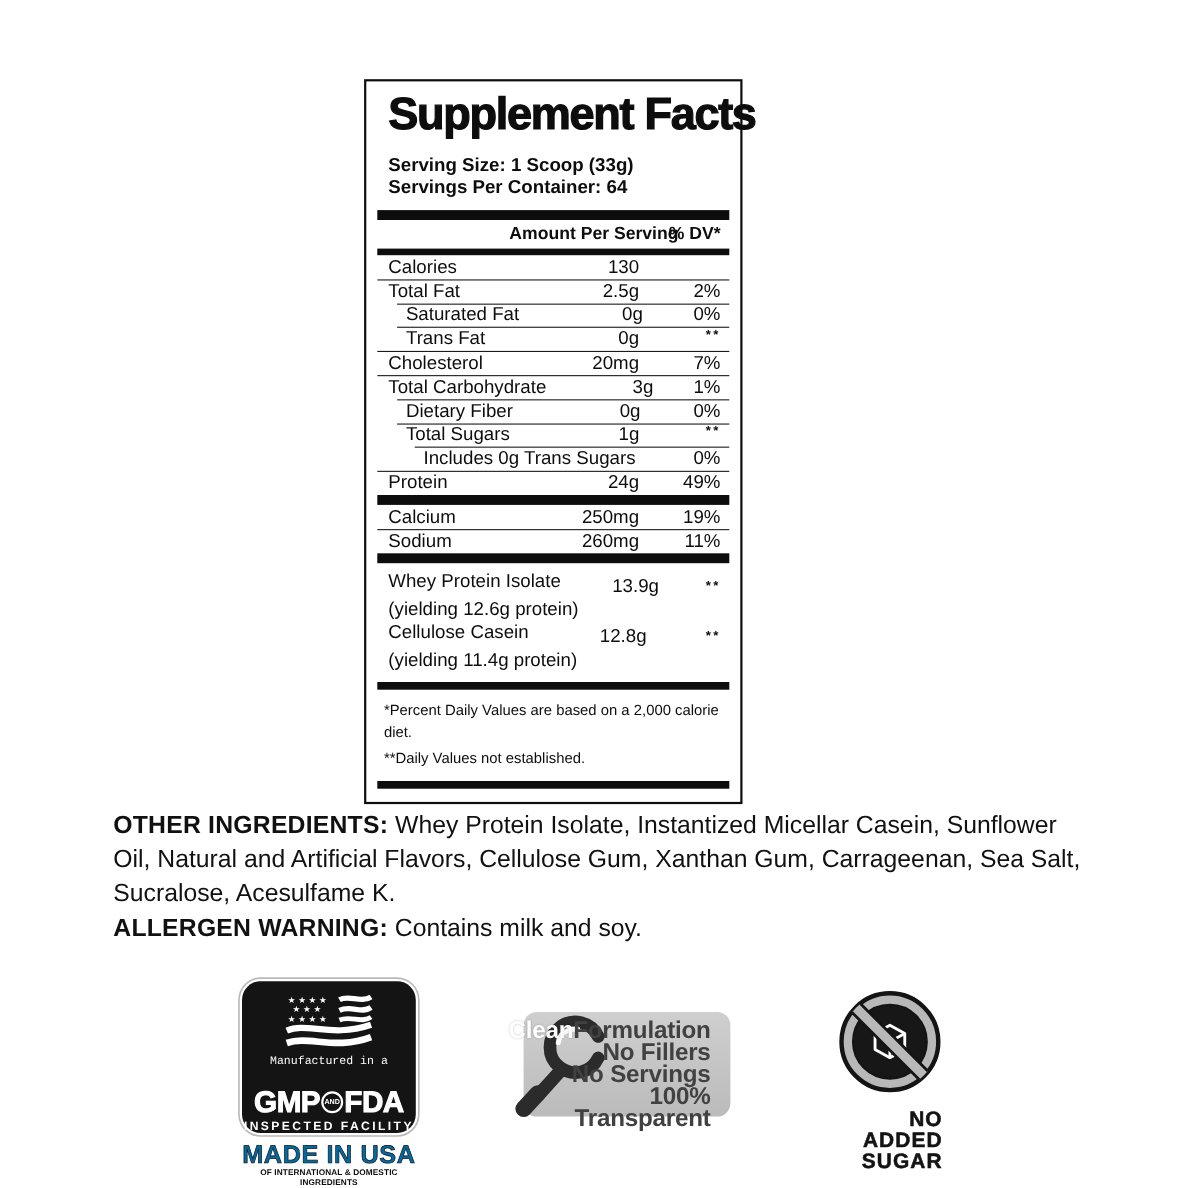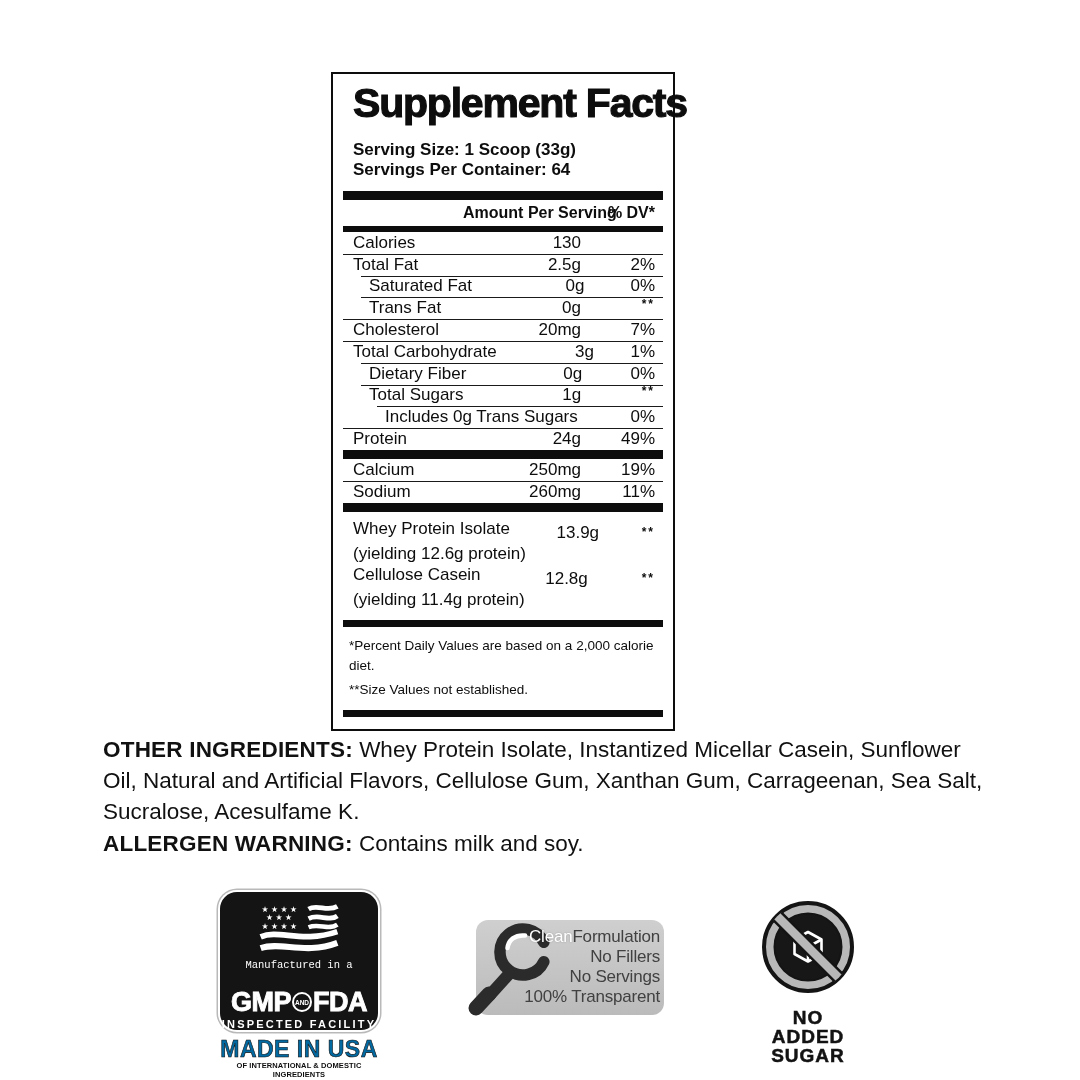--- a/index.html
+++ b/index.html
@@ -57,26 +57,26 @@
          box-sizing:border-box;margin:0 1px;}
   .g-line3{font-size:11px;font-weight:bold;letter-spacing:2.2px;margin-top:2px;white-space:nowrap;}
   .made{margin-top:7px;font-size:23px;font-weight:bold;letter-spacing:0.5px;color:#0369a1;
         -webkit-text-stroke:0.6px #0d0d0d;line-height:24px;}
   .made-sub{font-size:7.5px;font-weight:bold;letter-spacing:0.1px;color:#0d0d0d;line-height:9px;}
 
   
   .clean-badge{position:absolute;left:476px;top:920px;width:188px;height:95px;
                background:linear-gradient(#d0cfcf,#bcbbbb);border-radius:12px;}
   .clean-badge svg{position:absolute;left:-34px;top:-22px;overflow:visible;}
-  .clean-text{position:absolute;right:4px;top:7px;text-align:right;font-size:17px;
-              line-height:20px;color:#414141;font-weight:normal;letter-spacing:-0.2px;}
+  .clean-text{position:absolute;right:18px;top:7px;text-align:right;font-size:22px;
+              line-height:20px;color:#414141;font-weight:bold;letter-spacing:-0.2px;}
   .clean-white{color:#ffffff;text-shadow:0 0 2px rgba(0,0,0,0.25);}
 
   
-  .sugar-wrap{position:absolute;left:759px;top:899px;width:98px;text-align:center;}
+  .sugar-wrap{position:absolute;left:759px;top:899px;width:98px;text-align:right;}
   .sugar-text{margin-top:9px;font-size:19px;line-height:19px;font-weight:bold;color:#131313;
               letter-spacing:1px;-webkit-text-stroke:0.5px #131313;}
 </style>
 </head>
 <body>
 
 <div class="page">
 
   <section class="sf-box">
     <h1 class="sf-title">Supplement Facts</h1>
@@ -171,21 +171,21 @@
         <span class="amt">12.8g</span>
         <span class="dv stars">**</span>
       </div>
       <div class="r nosep subr">
         <span class="lbl i0">(yielding 11.4g protein)</span>
       </div>
     </div>
 
     <div class="bar b7 after-comp"></div>
     <div class="fn first">*Percent Daily Values are based on a 2,000 calorie diet.</div>
-    <div class="fn">**Size Values not established.</div>
+    <div class="fn">**Daily Values not established.</div>
     <div class="bar b7 last"></div>
   </section>
 
   <p class="para other-pos"><b>OTHER INGREDIENTS:</b> <span>Whey Protein Isolate, Instantized Micellar Casein, Sunflower Oil, Natural and Artificial Flavors, Cellulose Gum, Xanthan Gum, Carrageenan, Sea Salt, Sucralose, Acesulfame K.</span></p>
 
   <p class="para allergen-pos"><b>ALLERGEN WARNING:</b> <span>Contains milk and soy.</span></p>
 
   <div class="gmp-wrap">
     <div class="gmp-badge">
       <svg class="flag" width="90" height="60" viewBox="0 0 90 62">

